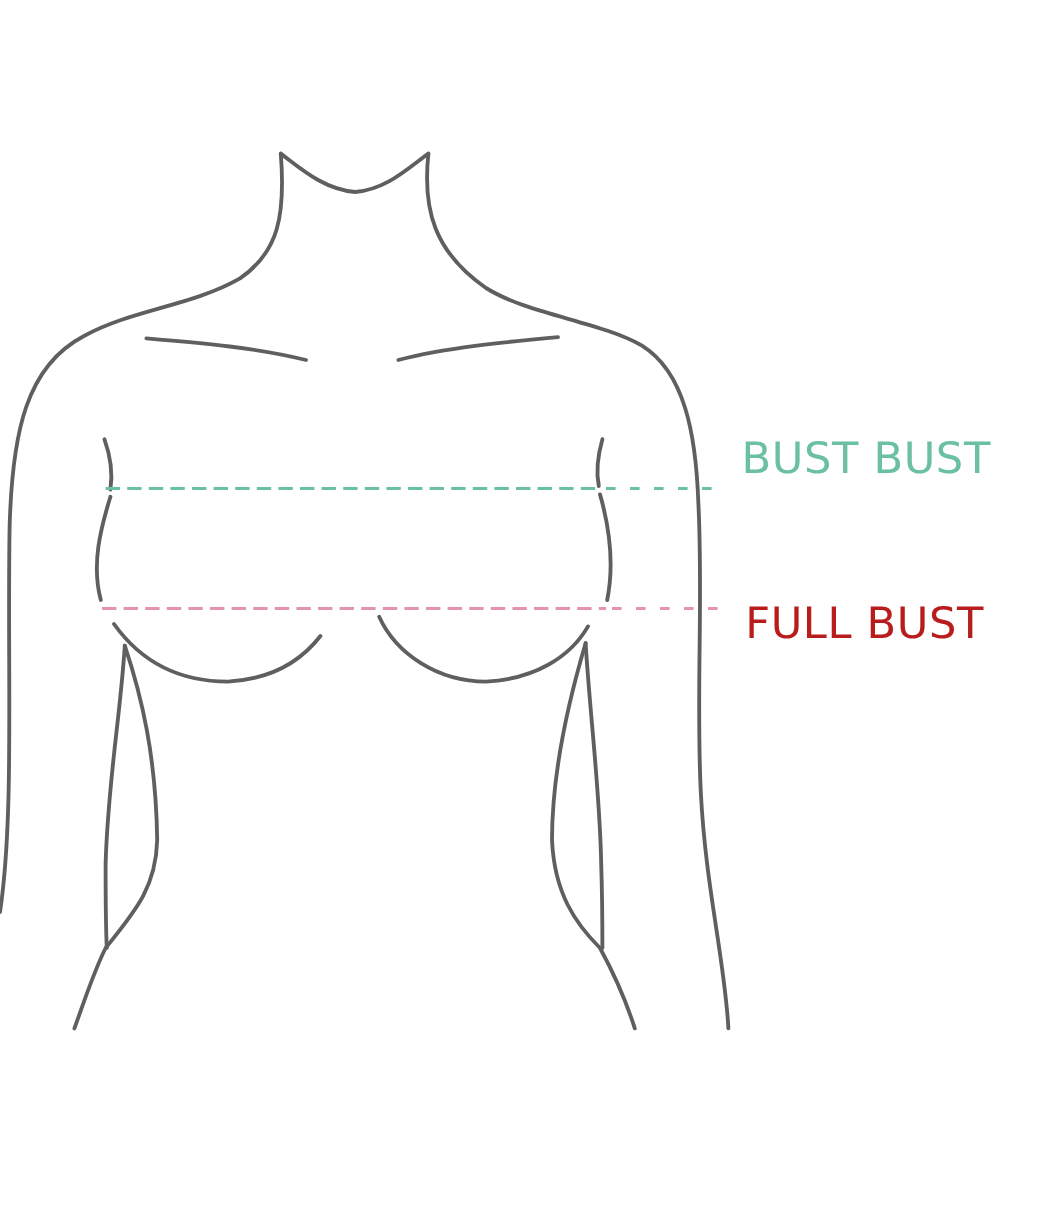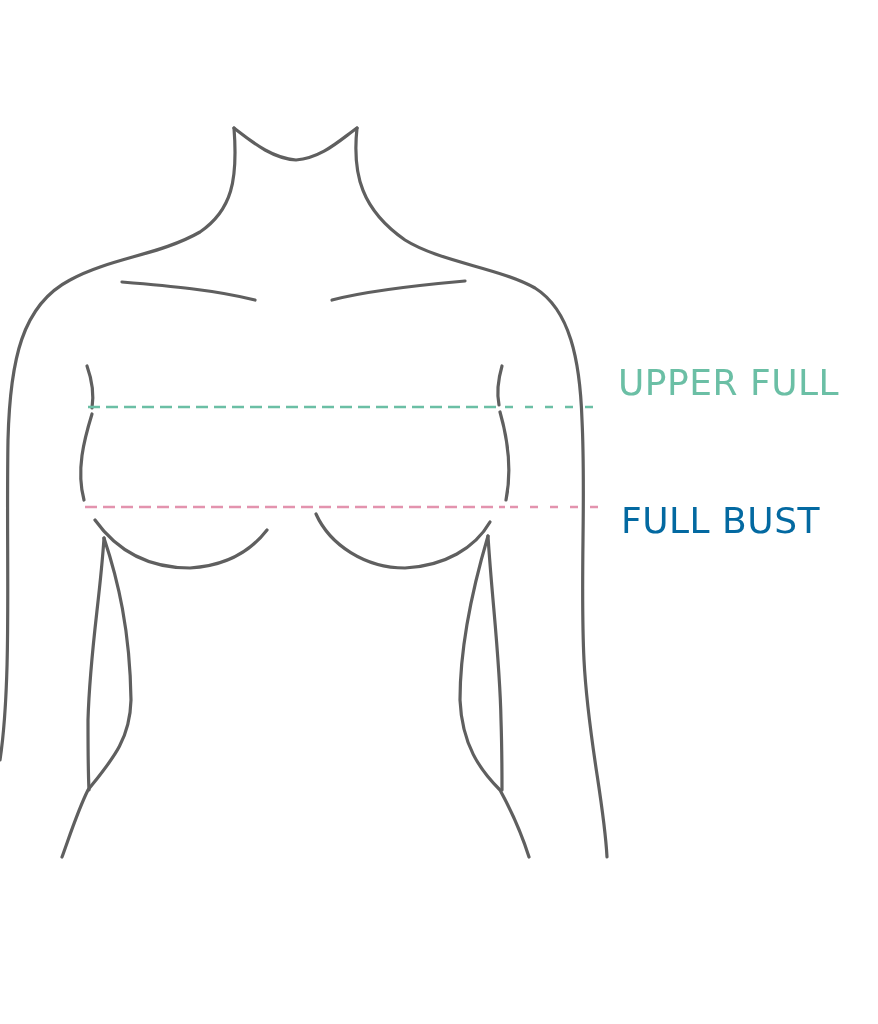--- a/index.html
+++ b/index.html
@@ -9,21 +9,21 @@
   .label {
     position: absolute;
     font-family: "DejaVu Sans", sans-serif;
     font-size: 36px;
     letter-spacing: 0.5px;
     font-weight: normal;
     line-height: 1;
     white-space: nowrap;
   }
   #upper-label { left: 618px; top: 365px; color: #6bbfa5; }
-  #full-label { left: 621px; top: 503px; color: #0369a1; }
+  #full-label { left: 621px; top: 503px; color: #b91c1c; }
 </style>
 </head>
 <body>
 
 <svg id="figure" viewBox="0 0 878 1024" xmlns="http://www.w3.org/2000/svg">
 
   <path class="outline" d="M234,128 C250,140 270,158 296,160 C322,158 340,140 357,128"></path>
   <path class="outline" d="M234,128 C238,180 232,210 200,232 C160,255 110,258 70,280 C22,305 10,360 8,440 C6,560 12,680 0,760"></path>
   <path class="outline" d="M357,128 C352,175 362,210 405,240 C440,262 500,268 535,288 C570,310 580,360 582,420 C586,500 580,580 584,660 C588,740 604,800 607,857"></path>
 
@@ -45,14 +45,14 @@
 
   <path class="outline" d="M488,536 C475,580 460,640 460,700 C462,745 480,770 500,790 C512,812 522,835 529,857"></path>
   <path class="outline" d="M488,536 C492,600 500,660 501,720 C502,750 502,770 502,790"></path>
 
   <line x1="88" y1="407" x2="500" y2="407" stroke="#6bbfa5" stroke-width="2.5" stroke-dasharray="12,6"></line>
   <line x1="505" y1="407" x2="605" y2="407" stroke="#6bbfa5" stroke-width="2.5" stroke-dasharray="8,12"></line>
   <line x1="85" y1="507" x2="505" y2="507" stroke="#e393ae" stroke-width="2.5" stroke-dasharray="12,6"></line>
   <line x1="510" y1="507" x2="605" y2="507" stroke="#e393ae" stroke-width="2.5" stroke-dasharray="8,12"></line>
 </svg>
 
-<div id="upper-label" class="label">UPPER FULL</div>
+<div id="upper-label" class="label">BUST BUST</div>
 <div id="full-label" class="label">FULL BUST</div>
 
 </body></html>

